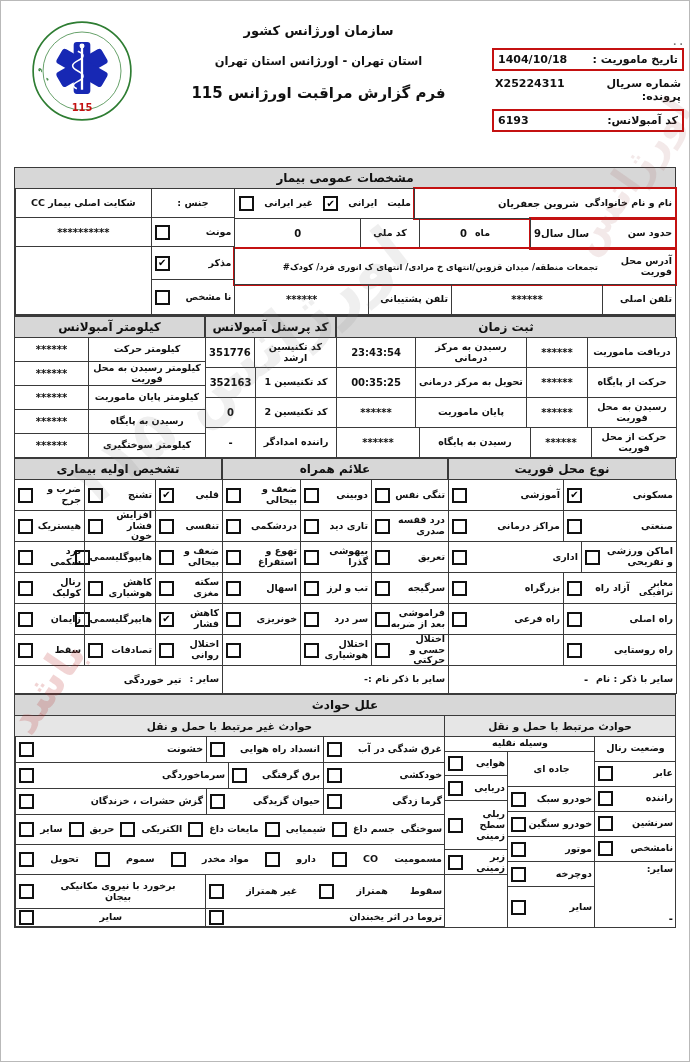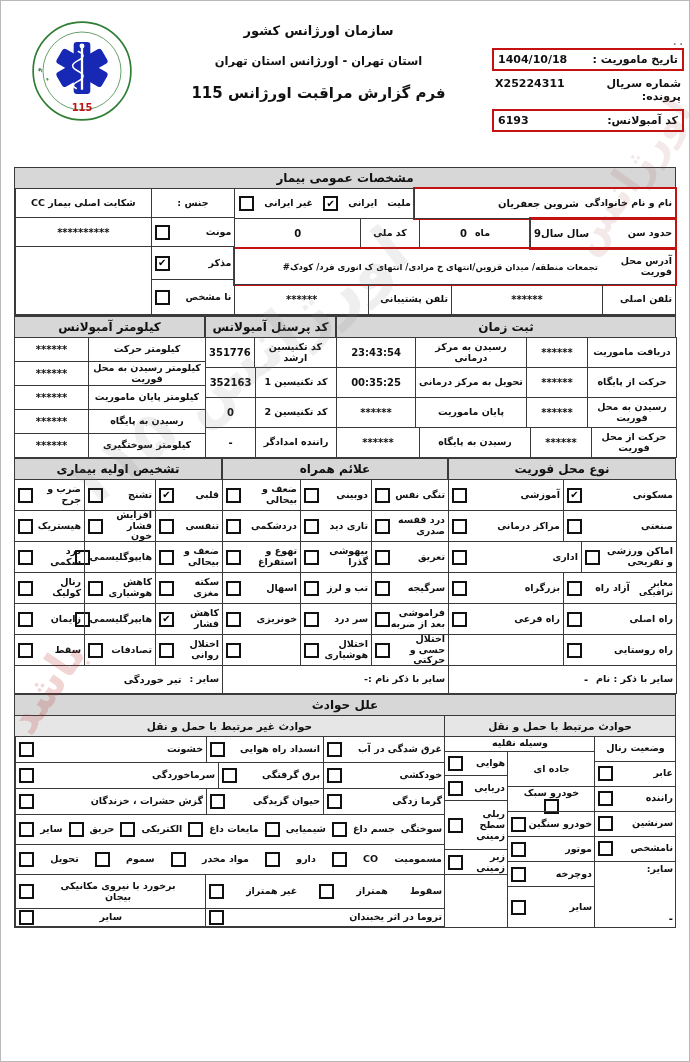--- a/index.html
+++ b/index.html
@@ -629,21 +629,21 @@
         </div>
         <div class="vcol" style="flex:1;">
           <div class="cell ctr" style="height:16px;border:none;border-bottom:1px solid #3a3a3a;">
               <span class="lb">وسیله نقلیه</span>
             </div>
           <div class="vwrap">
             <div class="vcol" style="width:86px;border-left:1px solid #3a3a3a;">
               <div class="cell ctr" style="height:36px;border:none;">
                   <span class="lb">جاده ای</span>
                 </div>
-              <div class="cell cc" style="height:26px;border:none;border-top:1px solid #3a3a3a;flex-direction:column;">
+              <div class="cell cc" style="height:26px;border:none;border-top:1px solid #3a3a3a;">
                   <span class="lb">خودرو سبک</span>
                   <span class="cb"></span>
                 </div>
               <div class="cell cc" style="height:26px;border:none;border-top:1px solid #3a3a3a;">
                   <span class="lb">خودرو سنگین</span>
                   <span class="cb"></span>
                 </div>
               <div class="cell cc" style="height:26px;border:none;border-top:1px solid #3a3a3a;">
                   <span class="lb">موتور</span>
                   <span class="cb"></span>
@@ -695,21 +695,21 @@
         <div class="cell cc" style="flex:1;">
             <span class="lb">خشونت</span>
             <span class="cb"></span>
           </div>
       </div>
       <div class="row" style="height:26px;">
         <div class="cell cc" style="width:122px;border-right:none;">
             <span class="lb">خودکشی</span>
             <span class="cb"></span>
           </div>
-        <div class="cell cc" style="width:106px;text-align:center;">
+        <div class="cell cc" style="width:96px;text-align:center;">
             <span class="lb">برق گرفتگی</span>
             <span class="cb"></span>
           </div>
         <div class="cell cc" style="flex:1;">
             <span class="lb">سرماخوردگی</span>
             <span class="cb"></span>
           </div>
       </div>
       <div class="row" style="height:26px;">
         <div class="cell cc" style="width:122px;border-right:none;">

